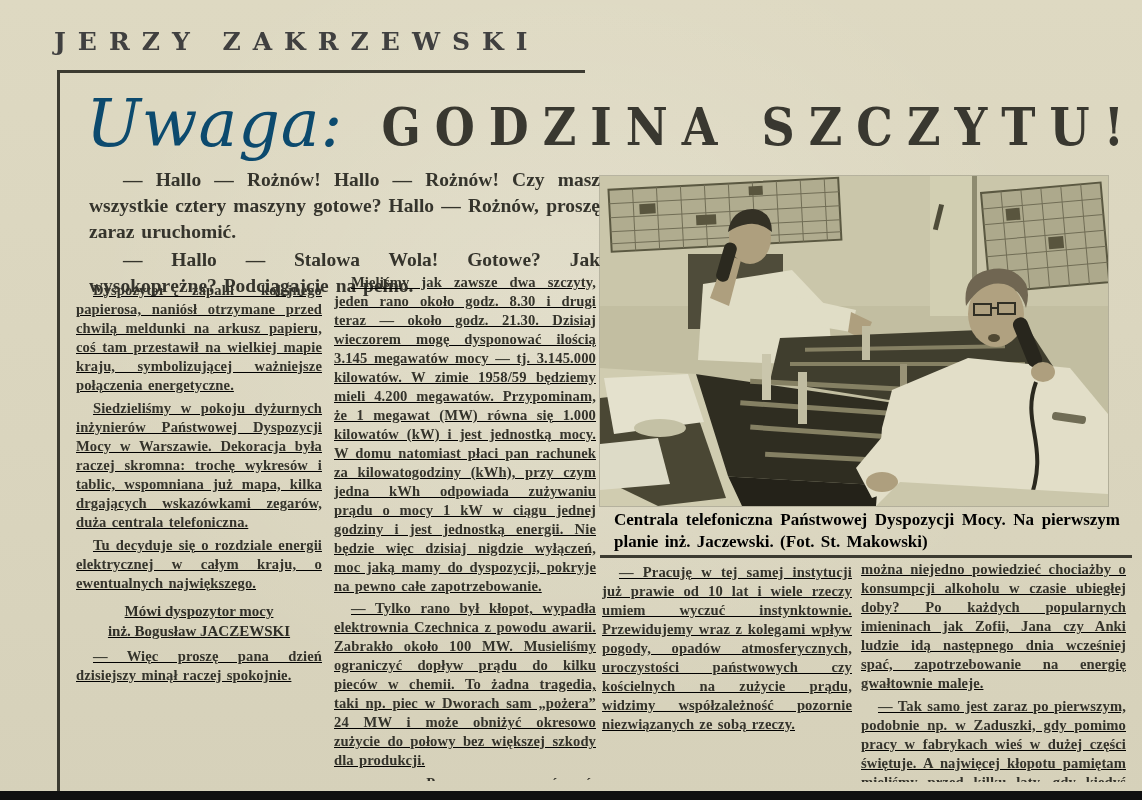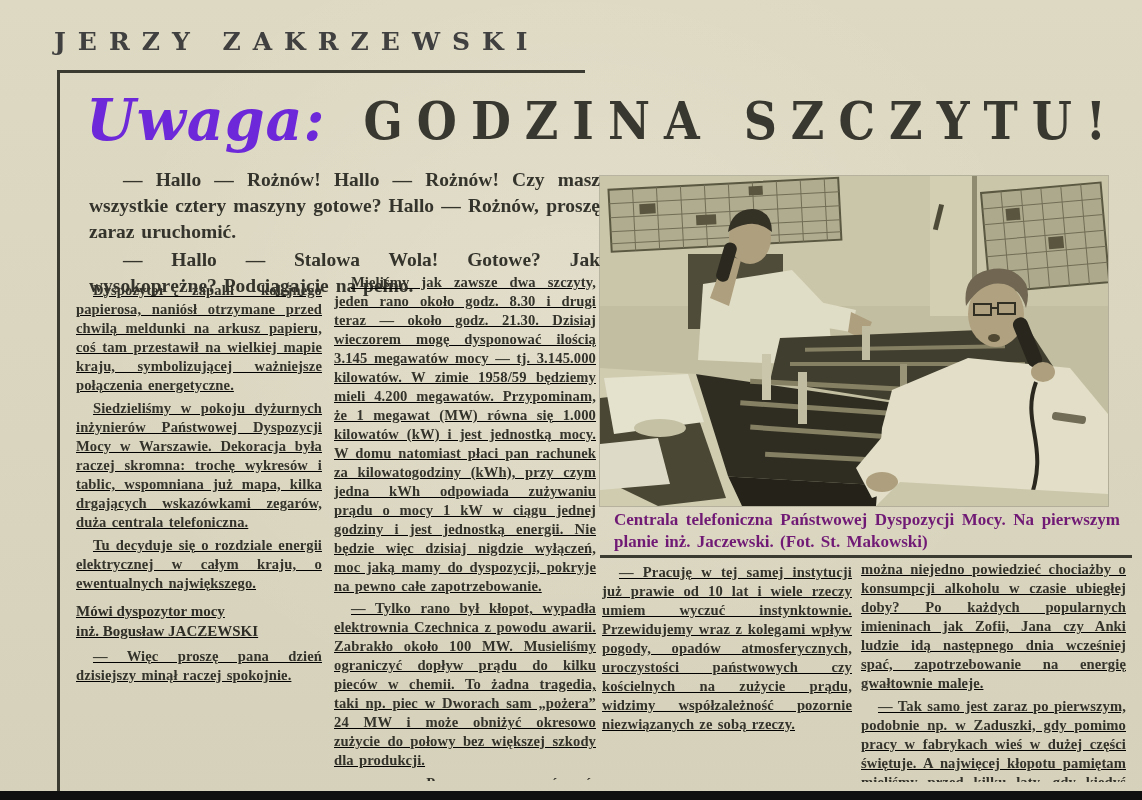--- a/index.html
+++ b/index.html
@@ -23,22 +23,22 @@
     font-weight:bold;font-size:25px;letter-spacing:12px;
     color:#404040;white-space:nowrap;
   }
 
   #frame-top{left:57px;top:70px;width:528px;height:3px;background:#3c3b31;}
   #frame-left{left:57px;top:70px;width:3px;height:721px;background:#3c3b31;}
   #bottom-bar{left:0;top:791px;width:1142px;height:9px;background:#101010;}
 
   #title-row{left:86px;top:86px;width:1020px;display:flex;align-items:baseline;white-space:nowrap;}
   #title-lead{
-    font-family:"DejaVu Serif", serif;font-style:italic;font-weight:bold;
-    font-size:57px;color:#6d28d9;letter-spacing:1px;
+    font-family:"DejaVu Serif", serif;font-style:italic;font-weight:normal;
+    font-size:65px;color:#0c4a6e;letter-spacing:1px;
   }
   #title-main{
     font-family:"DejaVu Serif", serif;font-weight:bold;
     font-size:46px;color:#393830;letter-spacing:14px;margin-left:38px;
     transform:scaleY(1.12);transform-origin:bottom;
   }
 
   .intro-par{
     font-size:19.5px;font-weight:bold;line-height:1.33;text-align:justify;
     text-indent:34px;margin:0 0 2px 7px;word-spacing:2px;color:#35342c;
@@ -50,35 +50,35 @@
     font-size:14.6px;font-weight:bold;line-height:1.3;
     margin:0 0 4px 0;text-indent:17px;color:#34332b;
     word-spacing:1.5px;letter-spacing:.1px;
   }
   #col1{left:76px;top:281px;width:246px;height:498px;overflow:hidden;}
   #col2{left:334px;top:273px;width:262px;height:508px;overflow:hidden;}
   #col3{left:602px;top:563px;width:250px;height:218px;overflow:hidden;}
   #col4{left:861px;top:560px;width:265px;height:222px;overflow:hidden;}
 
   .subhead{
-    font-size:15px;font-weight:bold;color:#2f2e27;
+    text-align:center;font-size:15px;font-weight:bold;color:#2f2e27;
     line-height:1.35;margin:8px 0 6px 0;
   }
   .subhead div{text-indent:0;}
 
   #photo{
     left:600px;top:176px;width:508px;height:330px;
     background:#c8c4a9;box-shadow:0 0 0 1px rgba(60,58,45,.25);
   }
   #photo svg{display:block;width:508px;height:330px;}
 
   #caption{
     left:614px;top:509px;width:506px;
     font-size:17px;font-weight:bold;line-height:1.28;text-align:justify;
-    color:#701a75;word-spacing:2px;
+    color:#000000;word-spacing:2px;
   }
   #caption-rule{left:600px;top:555px;width:532px;height:3px;background:#3c3b31;}
 </style>
 </head>
 <body>
 
 <div id="paper" class="abs"></div>
 
 <div id="author" class="abs">JERZY ZAKRZEWSKI</div>
 

